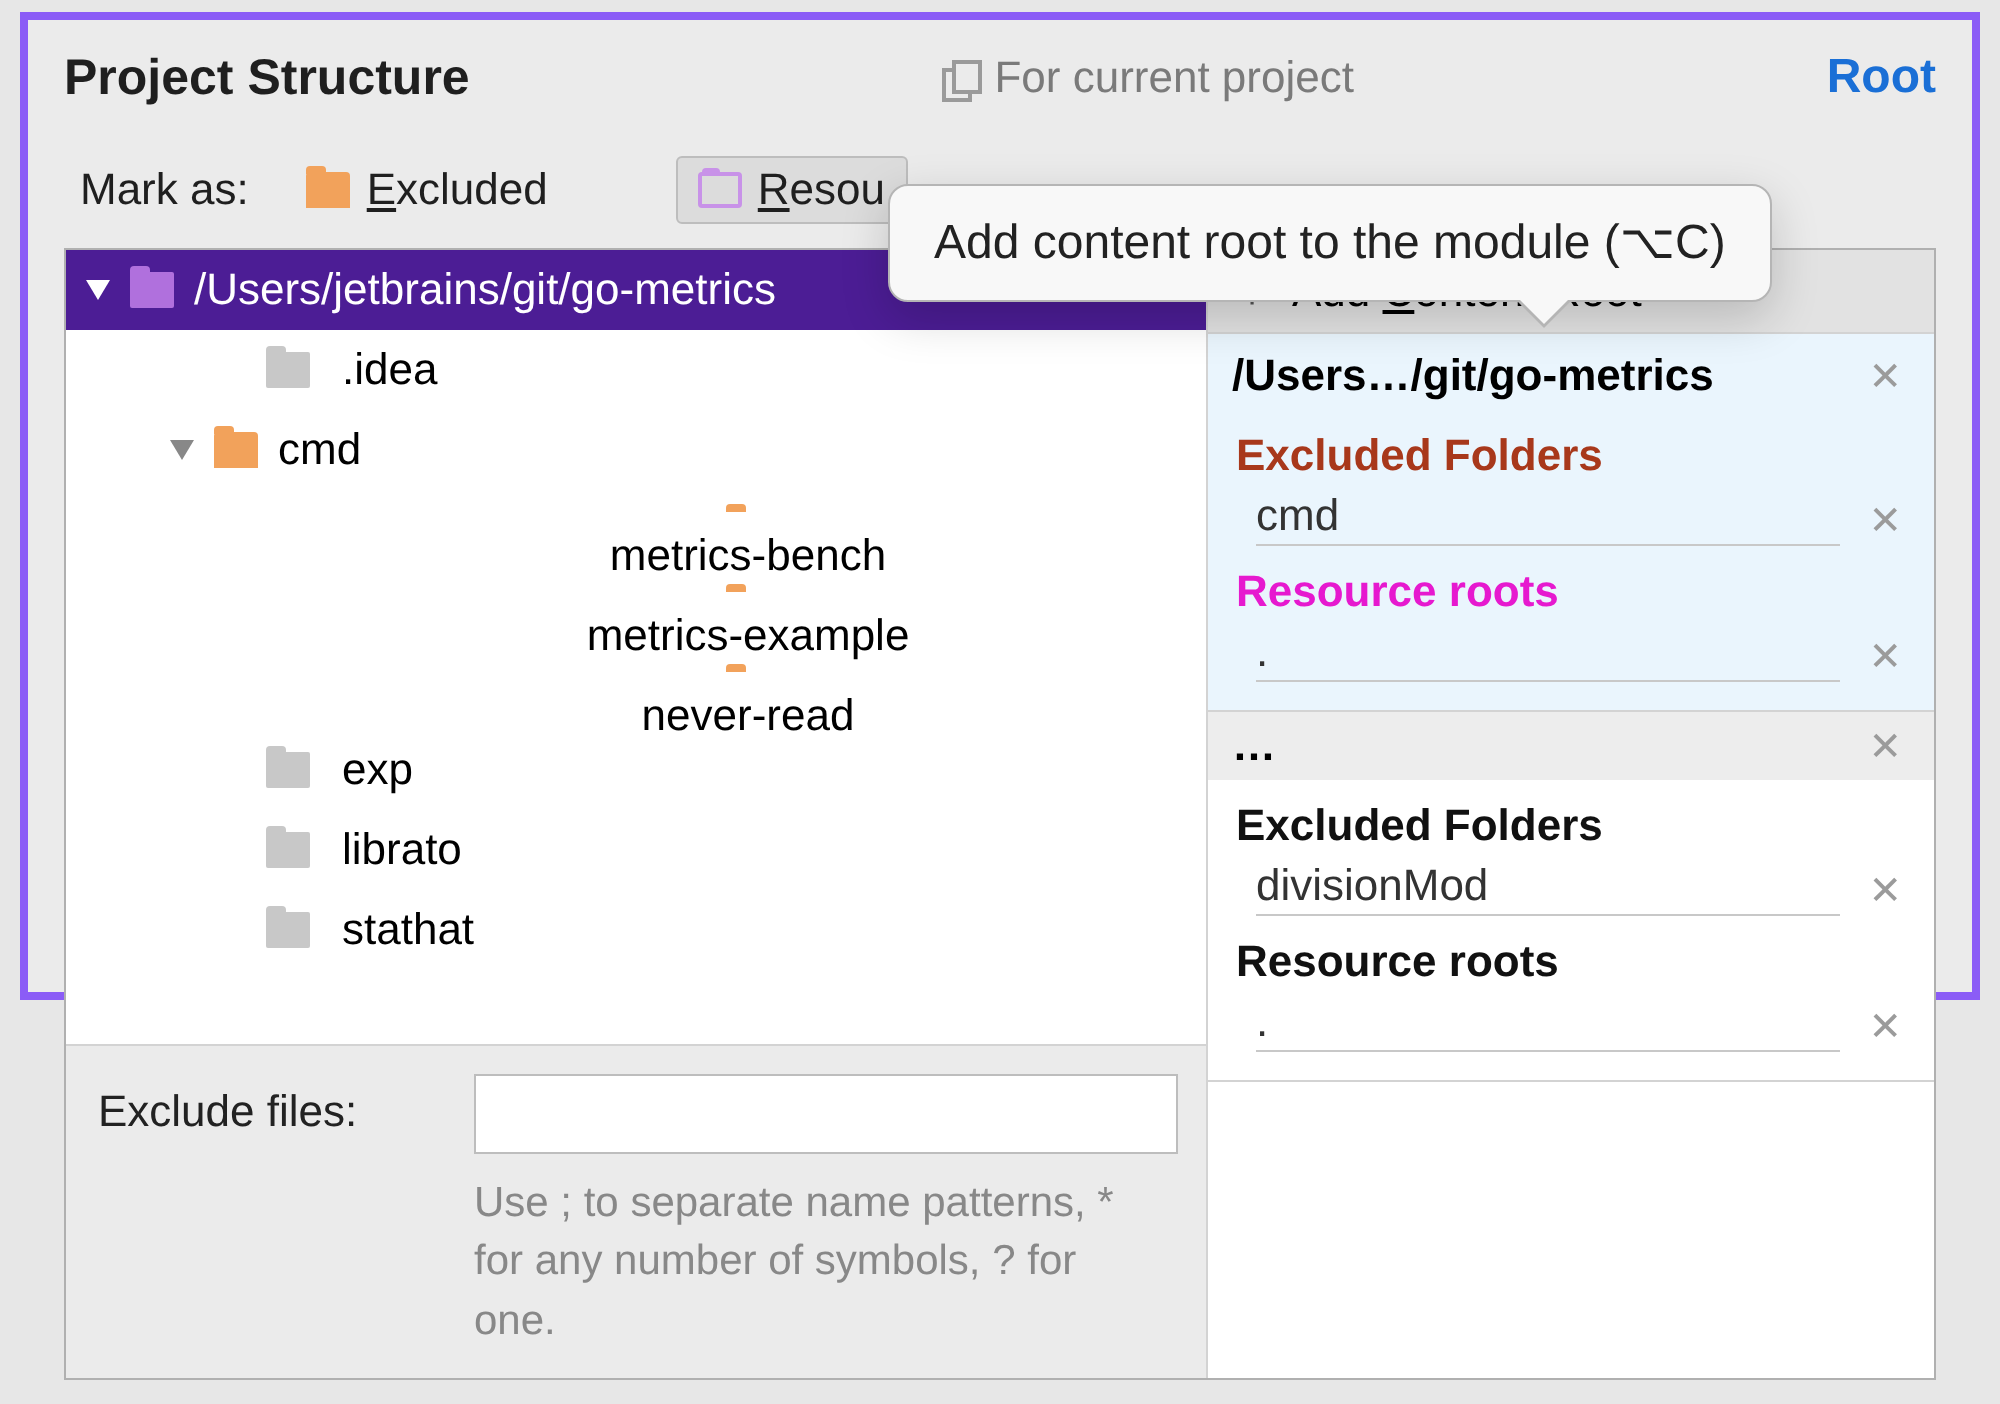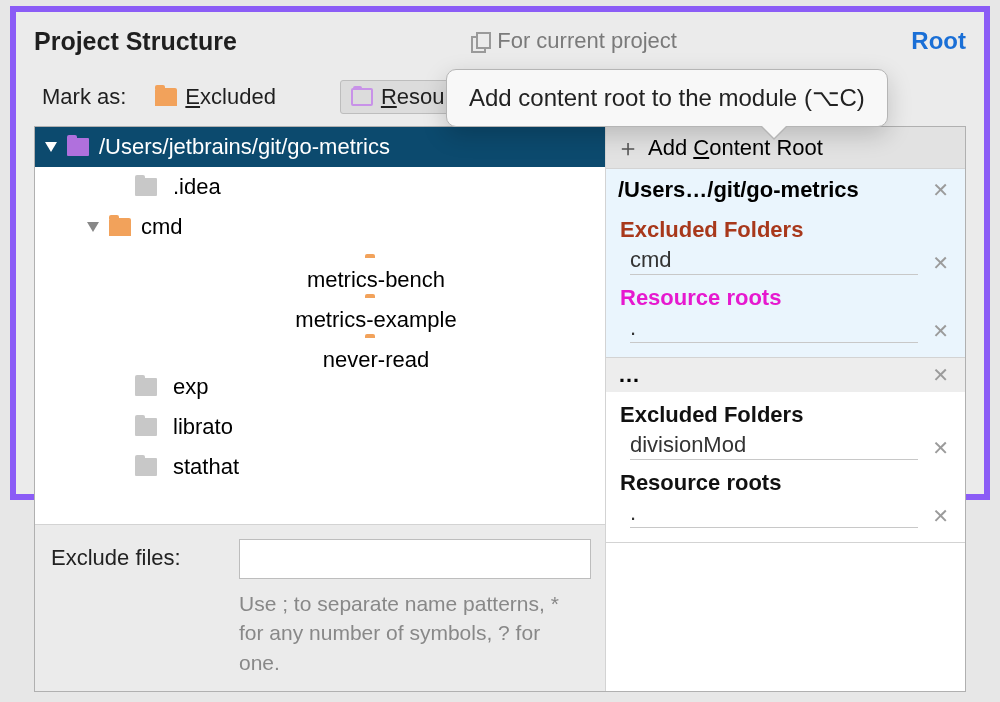--- a/index.html
+++ b/index.html
@@ -8,21 +8,21 @@
     background: #e7e7e7;
     width: 1000px;
     height: 702px;
     overflow: hidden;
   }
   .dialog {
     position: absolute;
     left: 10px; top: 6px;
     width: 980px; height: 494px;
     background: #ebebeb;
-    border: 6px solid #8b5cf6;
+    border: 4px solid #8b5cf6;
   }
   
   .header {
     display: flex;
     align-items: center;
     height: 58px;
     padding: 0 18px;
   }
   .title {
     font-size: 25px;
@@ -137,21 +137,21 @@
   .tree { flex: 1; background:#fff; font-size: 22px; }
   .tree-row {
     display: flex;
     align-items: center;
     gap: 10px;
     height: 40px;
     padding-left: 10px;
     cursor: pointer;
   }
   .tree-row.selected {
-    background: #0c4a6e;
+    background: #4c1d95;
     color: #fff;
   }
   .indent1 { padding-left: 72px; gap: 16px; }
   .indent2 { padding-left: 112px; flex-direction: column; }
   .tri {
     width: 0; height: 0; display:inline-block;
   }
   .tri-down {
     border-left: 6px solid transparent;
     border-right: 6px solid transparent;
@@ -236,21 +236,21 @@
     flex: 1;
     color:#333;
     border-bottom: 1px solid #c8c8c8;
     padding-bottom: 1px;
     margin-right: 12px;
   }
 
   
   .tooltip {
     position: absolute;
-    left: 430px; top: 57px;
+    left: 430px; top: 82px;
     background: #f8f8f8;
     border: 1px solid #b5b5b5;
     border-radius: 10px;
     box-shadow: 0 8px 24px rgba(0,0,0,.18);
     padding: 14px 22px;
     font-size: 24px;
     color: #222;
     z-index: 50;
   }
   .tooltip::after {

